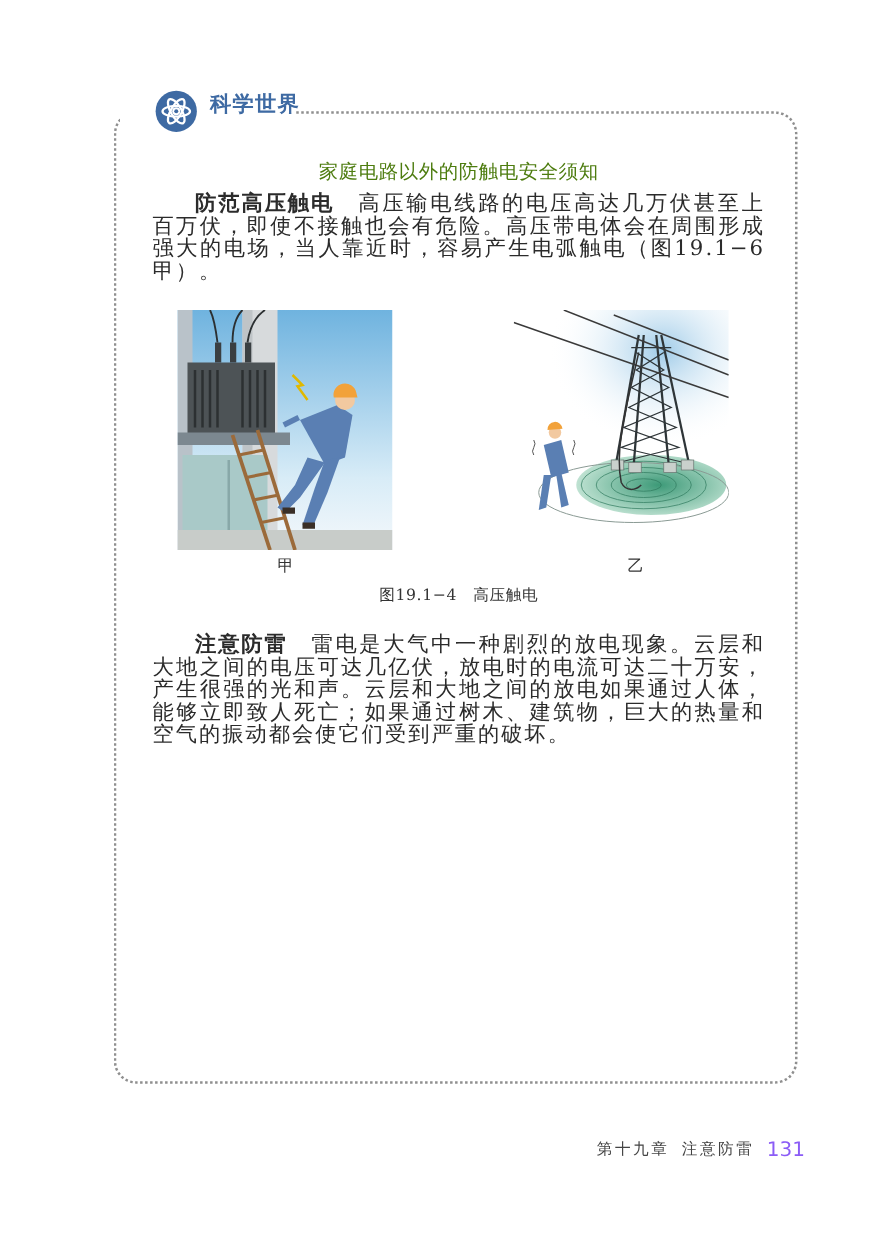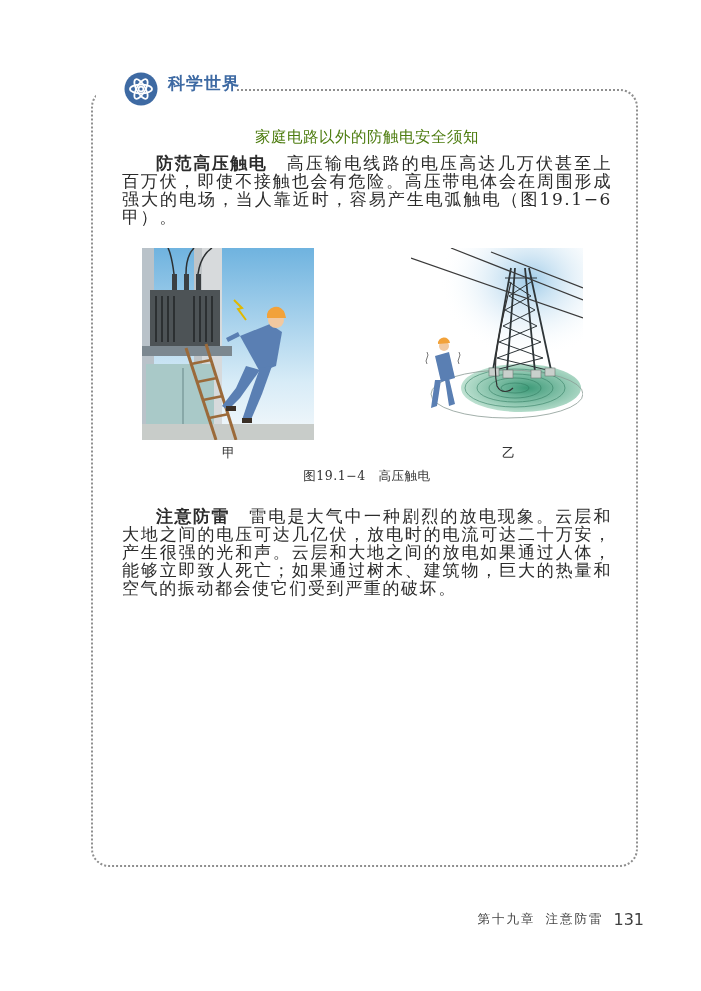--- a/index.html
+++ b/index.html
@@ -52,21 +52,21 @@
     position: absolute; left: 0; width: 100%; top: 220px; text-align: center; font-size: 12.5px; color: #333;
     letter-spacing: 0.5px;
   }
   .after-fig { margin-top: 4px; }
   .footer {
     position: absolute; right: 57px; top: 910px; display: flex; align-items: center; gap: 10px;
     color: #444;
   }
   .footer-chapter { font-size: 12.5px; letter-spacing: 2px; }
   .footer-section { font-size: 12.5px; letter-spacing: 2px; }
-  .footer-page { font-family: "DejaVu Sans", "Liberation Sans", sans-serif; font-size: 16px; color: #404040; }
+  .footer-page { font-family: "DejaVu Sans", "Liberation Sans", sans-serif; font-size: 16px; color: #8b5cf6; }
 </style>
 </head>
 <body>
 
 <div class="frame"></div>
 <div class="frame-mask"></div>
 
 <div class="header">
   <svg class="atom-icon" viewBox="0 0 34 34">
     <circle cx="17" cy="17" r="16.5" fill="#3e6aa3"></circle>

